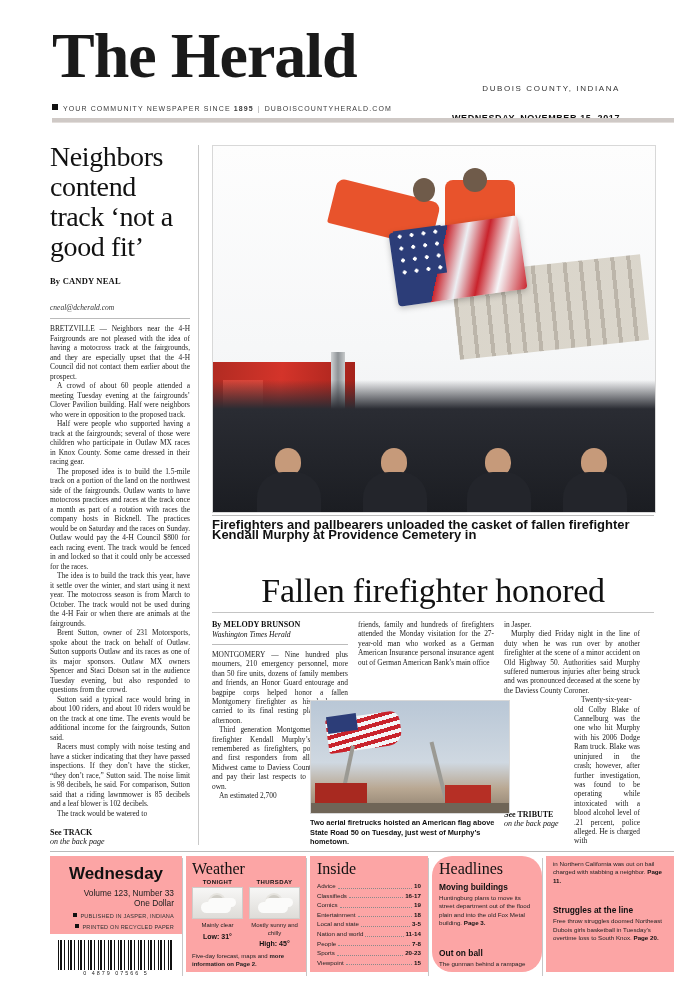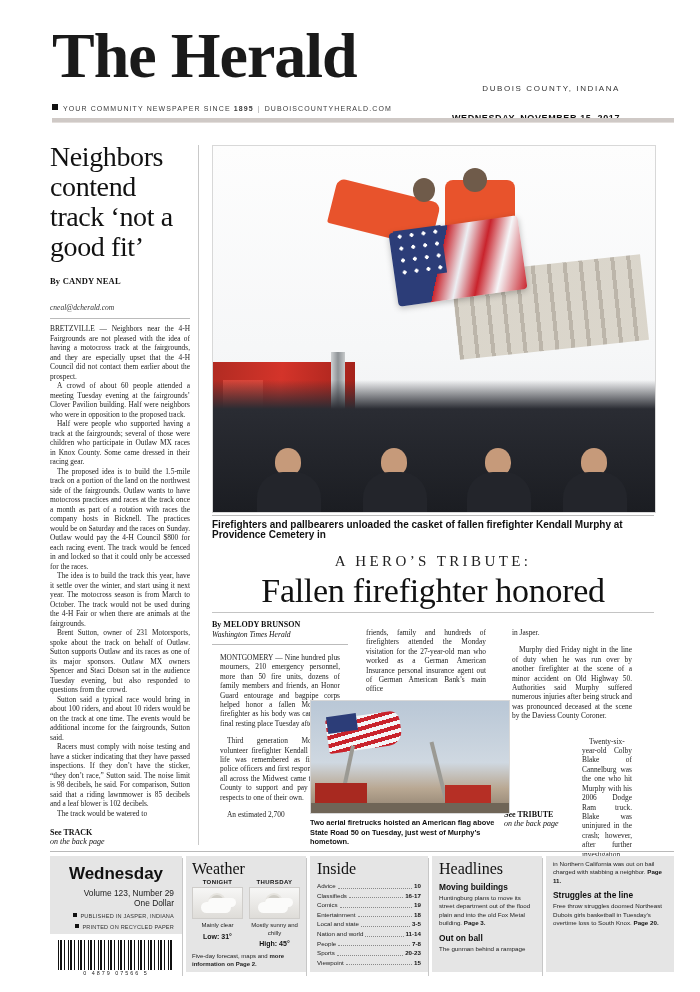--- a/index.html
+++ b/index.html
@@ -80,42 +80,42 @@
   .ph-p2{left:232px;top:34px;width:70px;height:62px;}
   .ph-h1,.ph-h2{position:absolute;background:#6f5b4a;border-radius:50%;}
   .ph-h1{left:200px;top:32px;width:22px;height:24px;}
   .ph-h2{left:250px;top:22px;width:24px;height:24px;}
   .ph-crowd{position:absolute;left:0;bottom:0;width:100%;height:132px;
     background:linear-gradient(180deg,rgba(40,42,48,0) 0%,#2a2c33 22%,#1b1d22 100%);}
   .ph-head{position:absolute;bottom:36px;background:#c69a7a;border-radius:50% 50% 45% 45%;}
   .ph-shoulder{position:absolute;bottom:0;background:#23252b;border-radius:26px 26px 0 0;}
   .photo-cap{
     position:absolute;left:212px;top:520px;width:442px;
-    font-family:"Liberation Sans",sans-serif;font-weight:700;font-size:10px;
+    font-family:"Liberation Sans",sans-serif;font-weight:700;font-size:13px;
     line-height:10px;color:#111;
   }
   .cap-rule{position:absolute;left:212px;top:515px;width:442px;height:1px;background:#bbb;}
 
   
   .kicker{
     position:absolute;left:212px;top:553px;width:442px;text-align:center;
     font-family:"Liberation Serif",serif;font-size:15px;letter-spacing:3.4px;color:#222;
   }
   .tribute-head{
     position:absolute;left:212px;top:572px;width:442px;text-align:center;
     font-family:"Liberation Serif",serif;font-size:34px;line-height:38px;color:#111;letter-spacing:-0.3px;
   }
   .trib-rule{position:absolute;left:212px;top:612px;width:442px;height:1px;background:#c4c4c4;}
 
   .tcol{position:absolute;top:620px;width:136px;}
   .tcol1{left:212px;} .tcol2{left:358px;} .tcol3{left:504px;}
   .tbyline{font-family:"Liberation Serif",serif;font-size:8px;font-weight:700;color:#111;}
   .tbyline i{display:block;font-weight:400;font-style:italic;font-size:7.6px;margin-top:1px;}
   .tbrule{width:100%;height:1px;background:#bbb;margin:5px 0 5px;}
-  .tcol p{margin:8px;font-family:"Liberation Serif",serif;font-size:7.4px;line-height:9.4px;
+  .tcol p{margin:0;font-family:"Liberation Serif",serif;font-size:7.4px;line-height:9.4px;
     color:#1b1b1b;text-align:justify;text-indent:7px;}
   .tcol p.first{text-indent:0;}
   .narrow{width:66px;}
 
   
   .photo-2{
     position:absolute;left:310px;top:700px;width:198px;height:112px;
     background:linear-gradient(180deg,#b9c7d6 0%,#cfd8e1 55%,#b9a893 78%,#8d7f6d 100%);
     border:1px solid #d8d8d8;overflow:hidden;
   }
@@ -129,21 +129,21 @@
   .p2-truckR{position:absolute;right:18px;bottom:4px;width:46px;height:24px;background:#b62f25;}
   .p2-ground{position:absolute;left:0;bottom:0;width:100%;height:10px;background:#6f6557;}
   .photo2-cap{
     position:absolute;left:310px;top:818px;width:198px;
     font-family:"Liberation Sans",sans-serif;font-weight:700;font-size:7.4px;
     line-height:9.6px;color:#111;
   }
 
   
   .botrule{position:absolute;left:50px;top:851px;width:624px;height:1px;background:#b9b9b9;}
-  .panel{position:absolute;top:856px;background:#e5e5e5;}
+  .panel{position:absolute;top:856px;background:#fca5a5;}
   .panel .h{
     font-family:"Liberation Serif",serif;font-size:16px;color:#111;line-height:18px;
   }
   .pv{position:absolute;top:858px;width:1px;height:118px;background:#c7c7c7;}
 
   
   .pnl-date{left:50px;width:132px;height:78px;padding:8px 8px 0;box-sizing:border-box;text-align:center;}
   .pnl-date .wd{font-family:"Liberation Sans",sans-serif;font-weight:700;font-size:17px;color:#111;}
   .pnl-date .vn{font-family:"Liberation Sans",sans-serif;font-size:8.4px;color:#222;margin-top:4px;text-align:right;}
   .pnl-date .pr{font-family:"Liberation Sans",sans-serif;font-size:8.4px;color:#222;text-align:right;}
@@ -172,23 +172,23 @@
   
   .pnl-in{left:310px;width:118px;height:116px;padding:4px 7px;box-sizing:border-box;}
   .idx{list-style:none;margin:3px 0 0;padding:0;}
   .idx li{display:flex;align-items:flex-end;font-family:"Liberation Sans",sans-serif;
     font-size:6.2px;color:#222;line-height:9.6px;}
   .idx .nm{white-space:nowrap;}
   .idx .dots{flex:1;border-bottom:1px dotted #8a8a8a;margin:0 2px 2px;}
   .idx .pg{font-weight:700;color:#111;white-space:nowrap;}
 
   
-  .pnl-hd{left:432px;width:110px;height:116px;padding:4px 7px;box-sizing:border-box;}
+  .pnl-hd{left:432px;width:110px;height:116px;padding:4px 7px;box-sizing:border-box;border-radius:20px;}
   .pnl-hd2{left:546px;width:128px;height:116px;padding:4px 7px;box-sizing:border-box;}
-  .hl-t{font-family:"Liberation Sans",sans-serif;font-weight:700;font-size:8.4px;color:#111;margin-top:5px;}
+  .hl-t{font-family:"Liberation Sans",sans-serif;font-weight:700;font-size:8.4px;color:#111;margin-top:20px;}
   .hl-b{font-family:"Liberation Sans",sans-serif;font-size:6.2px;line-height:8.4px;color:#222;margin-top:2px;}
   .hl-b b{font-weight:700;color:#111;}
 </style>
 </head>
 <body>
 
 <div class="page">
 
   <div class="masthead">
     <div class="flag">The Herald</div>
@@ -244,21 +244,20 @@
     <div class="ph-shoulder" style="left:150px;width:64px;height:40px;"></div>
     <div class="ph-head" style="left:272px;width:26px;height:28px;"></div>
     <div class="ph-shoulder" style="left:254px;width:64px;height:40px;"></div>
     <div class="ph-head" style="left:368px;width:26px;height:28px;"></div>
     <div class="ph-shoulder" style="left:350px;width:64px;height:40px;"></div>
 
   </div>
   <div class="cap-rule"></div>
   <div class="photo-cap">Firefighters and pallbearers unloaded the casket of fallen firefighter Kendall Murphy at Providence Cemetery in</div>
 
-  <div class="kicker">A HERO’S TRIBUTE:</div>
   <div class="tribute-head">Fallen firefighter honored</div>
   <div class="trib-rule"></div>
 
   <div class="tcol tcol1">
     <div class="tbyline">
       <span>By MELODY BRUNSON</span>
       <i>Washington Times Herald</i>
     </div>
     <div class="tbrule"></div>
     <p class="first">MONTGOMERY — Nine hundred plus mourners, 210 emergency personnel, more than 50 fire units, dozens of family members and friends, an Honor Guard entourage and bagpipe corps helped honor a fallen Montgomery firefighter as his body was carried to its final resting place Tuesday afternoon.</p>
@@ -291,21 +290,21 @@
     <div class="p2-truckL"></div>
     <div class="p2-truckR"></div>
     <div class="p2-ground"></div>
   </div>
   <div class="photo2-cap">Two aerial firetrucks hoisted an American flag above State Road 50 on Tuesday, just west of Murphy’s hometown.</div>
 
   <div class="botrule"></div>
 
   <div class="panel pnl-date">
     <div class="wd">Wednesday</div>
-    <div class="vn">Volume 123, Number 29</div>
+    <div class="vn">Volume 123, Number 33</div>
     <div class="pr">One Dollar</div>
     <div class="note"><span class="sq"></span><span>PUBLISHED IN JASPER, INDIANA</span></div>
     <div class="note"><span class="sq"></span><span>PRINTED ON RECYCLED PAPER</span></div>
   </div>
   <div class="barcode"></div>
   <div class="barnum">0 4879 07566 5</div>
 
   <div class="pv" style="left:182px;"></div>
 
   <div class="panel pnl-wx">

